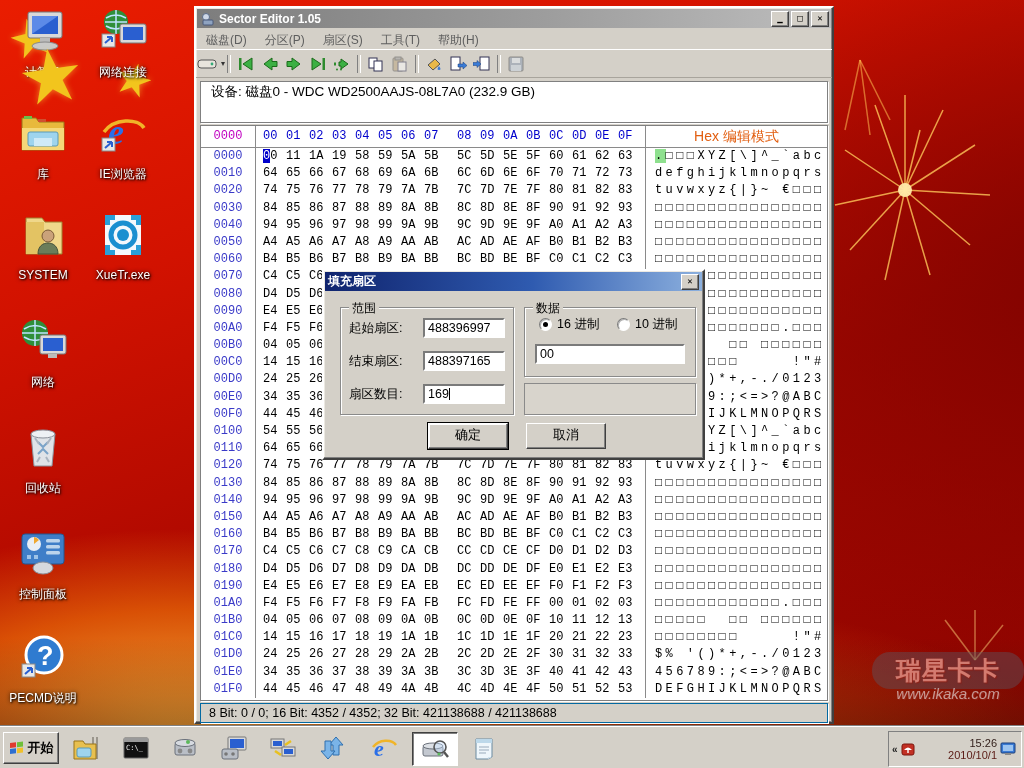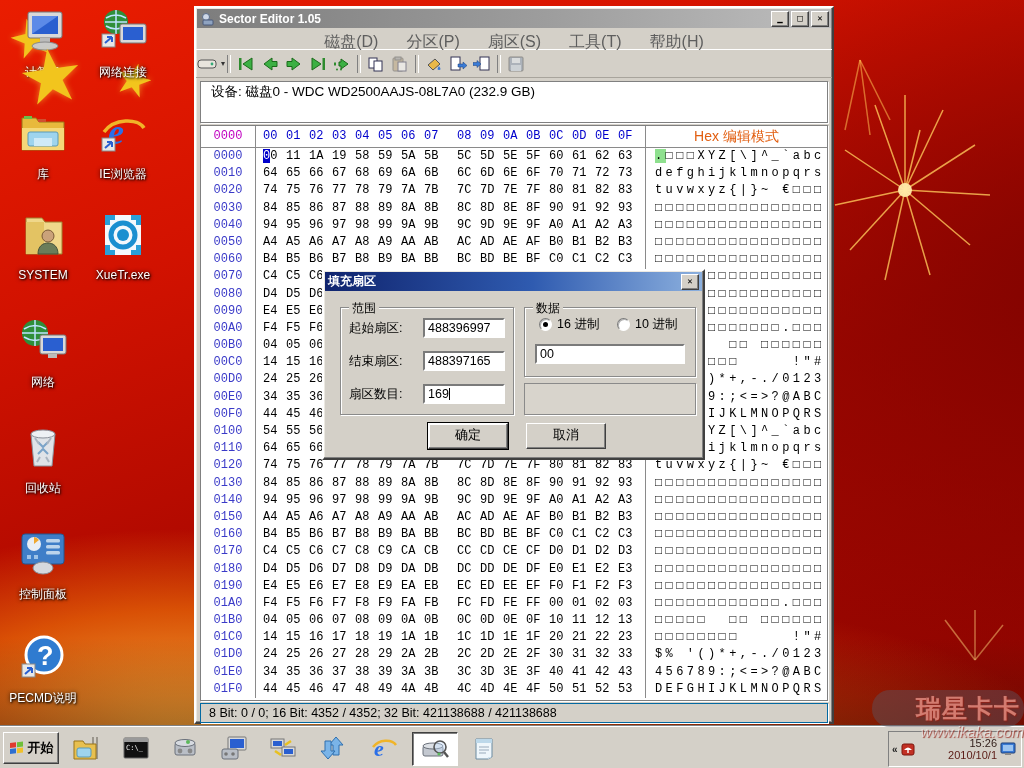--- a/index.html
+++ b/index.html
@@ -17,21 +17,21 @@
   .face{background:#d4d0c8;}
   .raised{border-top:2px solid #fff;border-left:2px solid #fff;border-right:2px solid #404040;border-bottom:2px solid #404040;box-shadow:inset -1px -1px 0 #808080,inset 1px 1px 0 #ece9e2;}
   .btn{background:#d4d0c8;border-top:1px solid #fff;border-left:1px solid #fff;border-right:1px solid #404040;border-bottom:1px solid #404040;box-shadow:inset -1px -1px 0 #808080;}
   
   #win{position:absolute;left:194px;top:6px;width:636px;height:714px;z-index:10;}
   #win .titlebar{height:19px;margin:1px;background:linear-gradient(90deg,#7d7d7d,#9d9d9d 55%,#bdbdbd);
     display:flex;align-items:center;padding:0 2px;color:#fff;font-weight:bold;font-size:12px;}
   #win .titlebar .ticon{width:14px;height:14px;margin:0 4px 0 2px;}
   .winbtns{margin-left:auto;display:flex;gap:2px;}
   .wbtn{width:16px;height:14px;font-size:9px;line-height:12px;text-align:center;color:#000;font-family:"DejaVu Sans Mono",monospace;}
-  #menubar{display:flex;gap:16px;padding:2px 4px;font-size:16px;color:#5e5e5e;height:16px;justify-content:center;}
+  #menubar{display:flex;gap:6px;padding:2px 4px;font-size:12px;color:#5e5e5e;height:16px;}
   #menubar .mi{padding:1px 6px;}
   #toolbar{display:flex;align-items:center;height:25px;padding:1px 4px;border-top:1px solid #fff;border-bottom:1px solid #a8a49c;}
   .tbtn{width:24px;height:21px;display:flex;align-items:center;justify-content:center;}
   .tsep{width:2px;height:18px;margin:0 3px;border-left:1px solid #808080;border-right:1px solid #fff;}
   #infopanel{margin:3px 4px 2px 4px;height:40px;background:#fff;border:1px solid #808080;box-shadow:1px 1px 0 #fff;padding:0 10px;font-size:13.5px;color:#000;}
   #infopanel div{line-height:19px;white-space:nowrap;}
   
   #hextable{margin:0 4px;height:574px;background:#fff;border:1px solid #808080;box-shadow:1px 1px 0 #fff;
     font-family:"Liberation Mono","DejaVu Sans Mono",monospace;font-size:12px;display:flex;flex-direction:column;overflow:hidden;}
   .hrow{display:flex;height:17.2px;line-height:17.2px;flex:0 0 auto;}
@@ -68,21 +68,21 @@
   .di .lbl{margin-top:10px;font-size:12px;color:#fff;text-shadow:1px 1px 2px #000,0 0 4px rgba(0,0,0,.9);}
   
   #taskbar{position:absolute;left:0;top:726px;width:1024px;height:42px;background:#d4d0c8;border-top:1px solid #fff;box-shadow:0 -1px 0 #808080;z-index:40;}
   #startbtn{position:absolute;left:3px;top:5px;width:54px;height:30px;display:flex;align-items:center;justify-content:center;gap:3px;font-weight:bold;font-size:13px;color:#000;}
   .qbtn{position:absolute;top:5px;width:44px;height:32px;display:flex;align-items:center;justify-content:center;}
   .qbtn.pressed{background:#fff;border-top:1px solid #404040;border-left:1px solid #404040;border-right:1px solid #fff;border-bottom:1px solid #fff;box-shadow:inset 1px 1px 0 #808080;}
   #tray{position:absolute;right:2px;top:4px;width:126px;height:34px;border-top:1px solid #808080;border-left:1px solid #808080;border-bottom:1px solid #fff;border-right:1px solid #fff;display:flex;align-items:center;padding:0 3px;}
   #clock{margin-left:auto;text-align:right;font-size:11px;line-height:12px;color:#33201c;}
   #clock .d{color:#5a1a14;}
   
-  #wm{position:absolute;left:872px;top:690px;width:152px;z-index:60;pointer-events:none;text-align:right;}
+  #wm{position:absolute;left:872px;top:652px;width:152px;z-index:60;pointer-events:none;text-align:center;}
   #wm .cap{background:rgba(90,85,95,.45);border-radius:18px;padding:2px 4px;}
   #wm .t{font-size:25px;font-weight:bold;letter-spacing:1px;color:rgba(235,235,235,.38);text-shadow:0 0 1px rgba(210,60,40,.9),1px 1px 1px rgba(140,30,20,.8);}
   #wm .u{font-size:15px;font-style:italic;color:rgba(240,240,240,.6);text-shadow:1px 1px 1px rgba(150,40,30,.8);margin-top:-4px;}
   svg{display:block;}
 </style>
 </head>
 <body>
 
 <div id="desktop">
   <div class="star" style="left:8px;top:12px;font-size:52px;transform:rotate(-14deg);z-index:1;">★</div>

